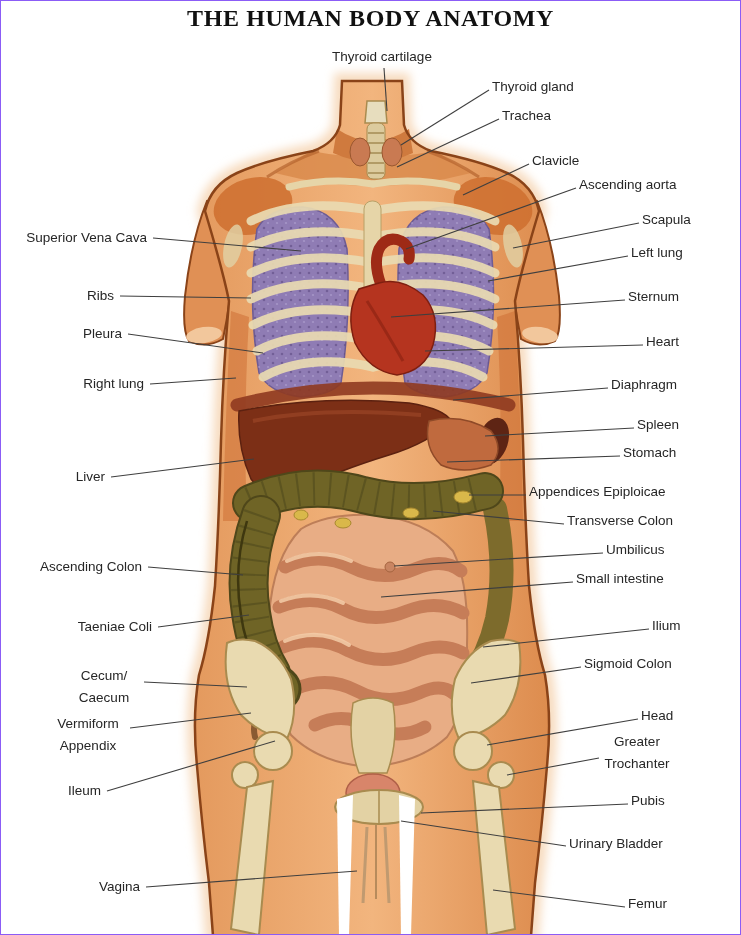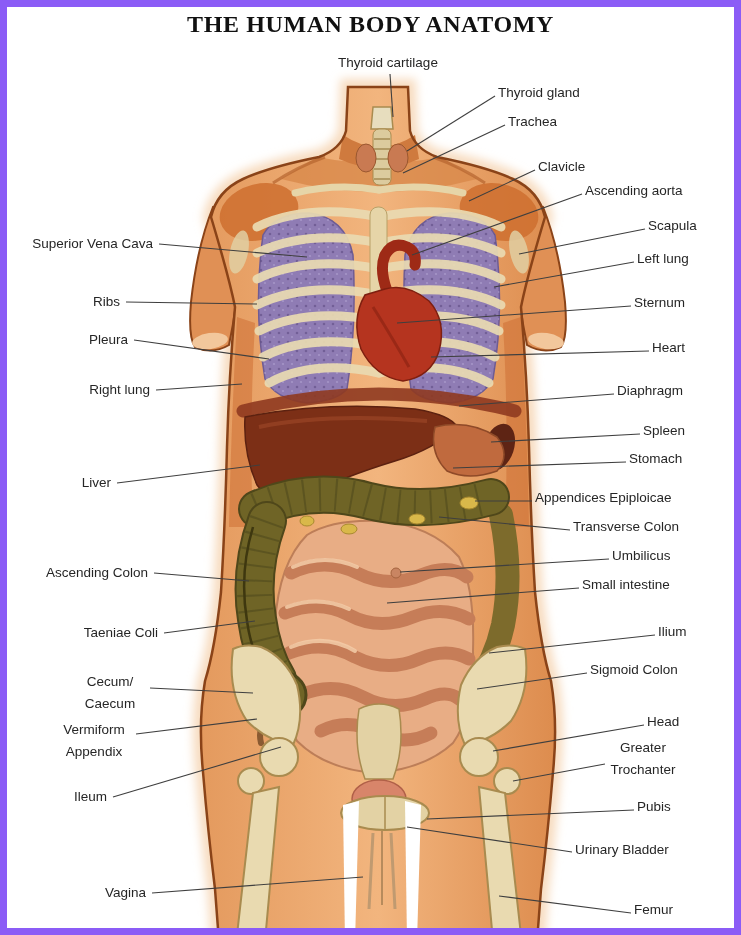--- a/index.html
+++ b/index.html
@@ -1,18 +1,18 @@
 <!DOCTYPE html>
 <html><head>
 <meta charset="utf-8">
 <style>
   html,body{margin:0;padding:0;background:#fff;}
   .page{
     position:relative;width:741px;height:935px;background:#ffffff;
-    border:7px solid #8b5cf6;box-sizing:border-box;overflow:hidden;
+    border:1px solid #8b5cf6;box-sizing:border-box;overflow:hidden;
     font-family:"Liberation Sans",sans-serif;
   }
   .title{
     position:absolute;top:4px;left:0;right:0;text-align:center;
     font-family:"Liberation Serif",serif;font-size:24px;font-weight:bold;
     color:#111;letter-spacing:.6px;
   }
   svg.layer{position:absolute;left:0;top:0;}
   #labels-layer{pointer-events:none;}
   .leader{stroke:#3f3f3f;stroke-width:1.1;fill:none;}

